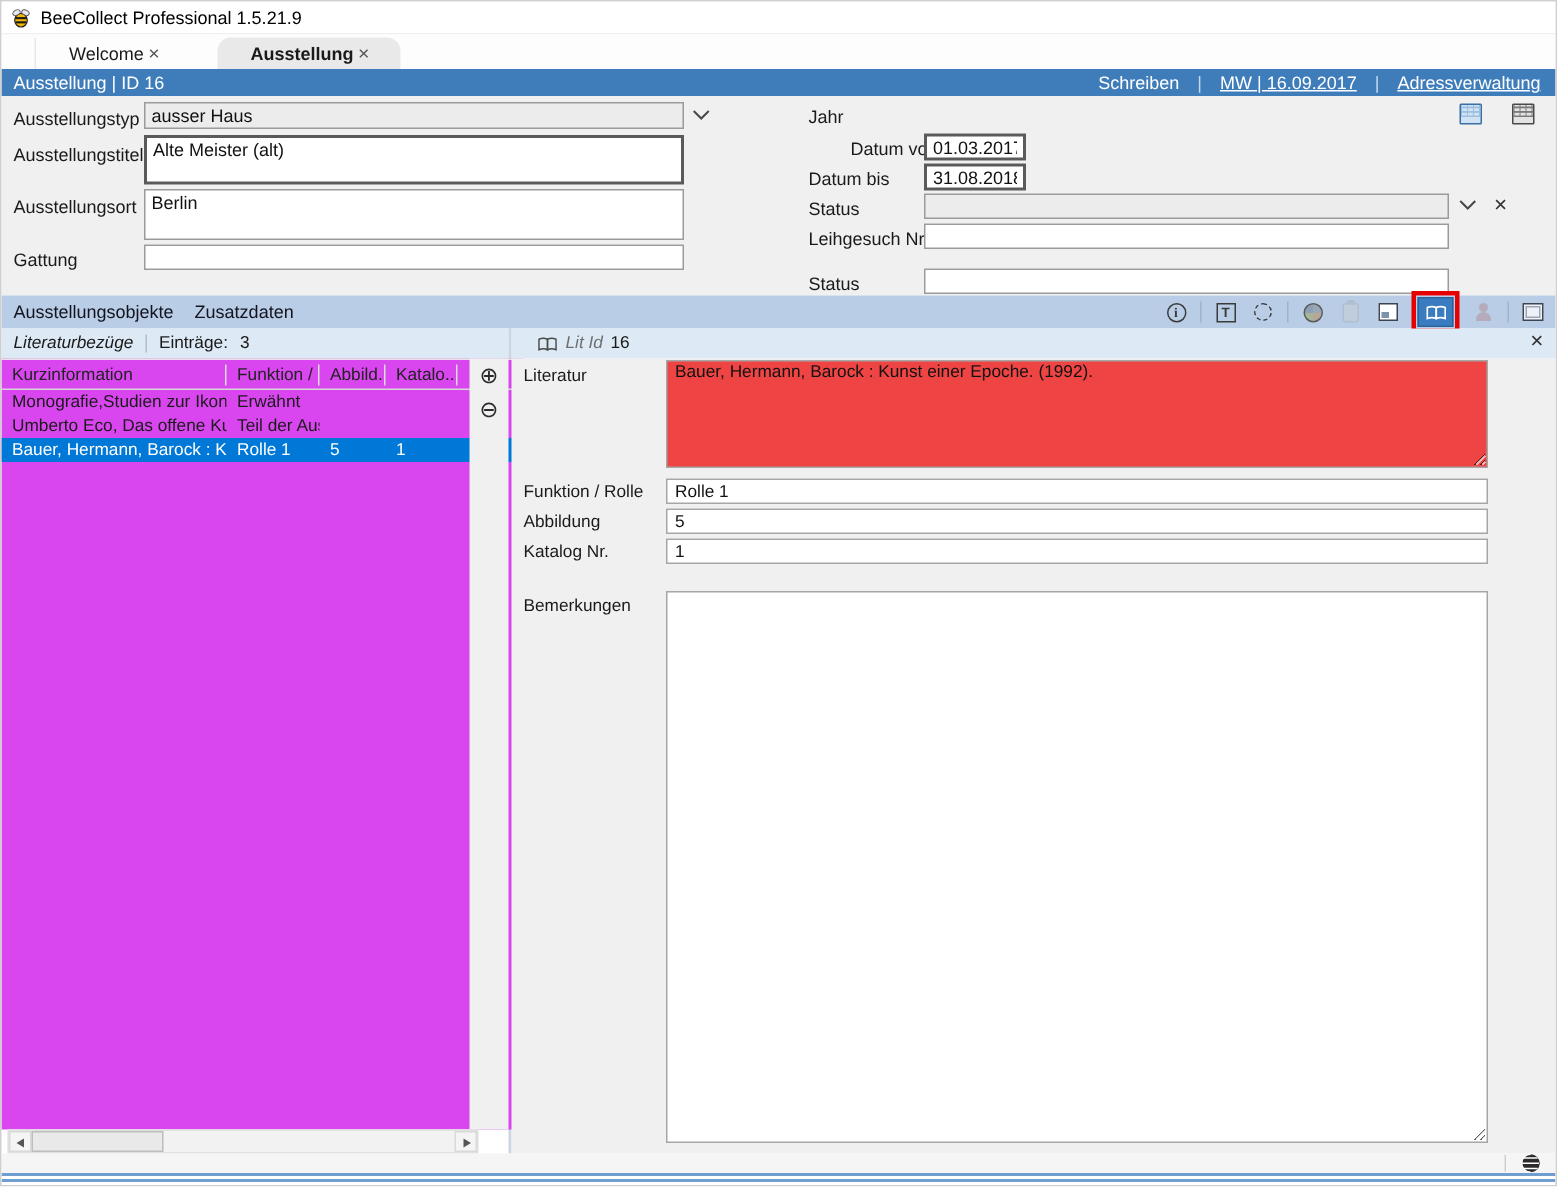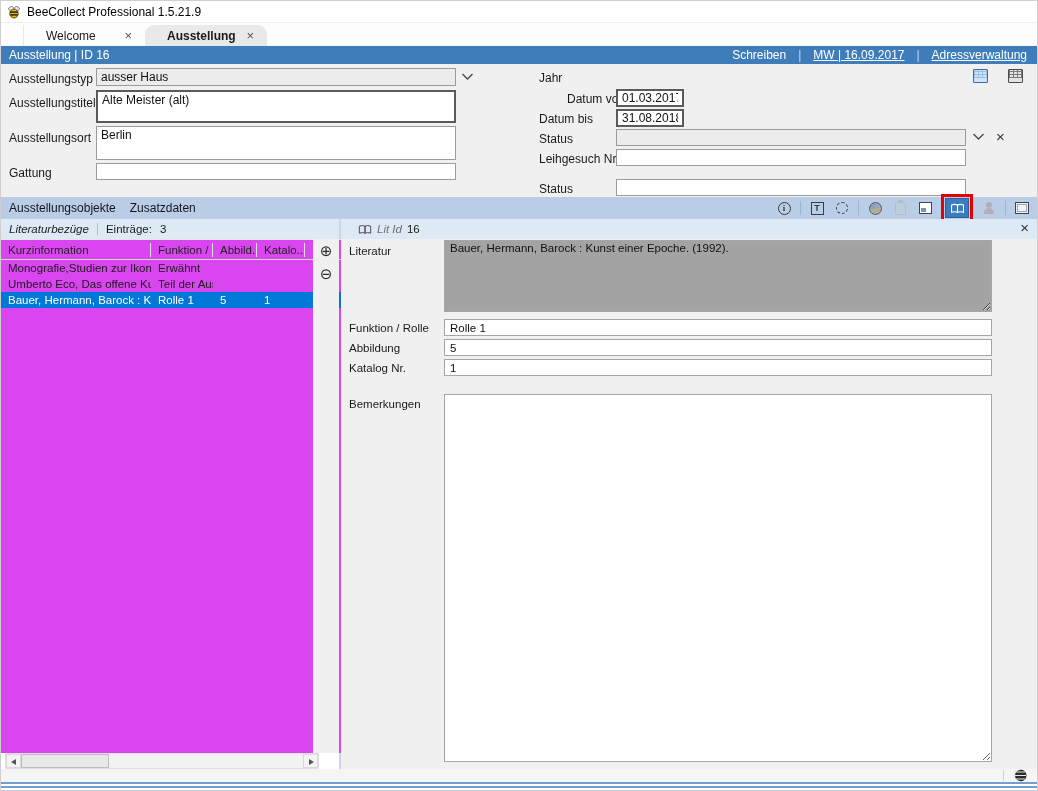--- a/index.html
+++ b/index.html
@@ -6,21 +6,21 @@
   html,body { background:#fff; }
   body { font-family:"Liberation Sans", sans-serif; color:#1a1a1a; }
   #app { position:relative; width:1038px; height:791px; background:#fff; border:1px solid #cfcfcf; overflow:hidden; font-size:12px; }
 
   
   .titlebar { position:absolute; left:0; top:0; width:100%; height:22px; background:#ffffff; display:flex; align-items:center; padding-left:6px; gap:6px; border-bottom:1px solid #f0f0f0; }
   .titlebar .title { font-size:12px; color:#000; }
 
   
   .tabstrip { position:absolute; left:0; top:22px; width:100%; height:23px; background:#fdfdfd; }
-  .tab { position:absolute; top:2px; height:21px; display:flex; align-items:center; justify-content:space-between; padding:0 10px 0 22px; border-radius:9px 9px 0 0; }
+  .tab { position:absolute; top:2px; height:21px; display:flex; align-items:center; justify-content:flex-start; padding:0 10px 0 22px; border-radius:9px 9px 0 0; }
   .tab-welcome { left:22px; width:122px; background:transparent; border-left:1px solid #e8e8e8; border-radius:0; }
   .tab-ausstellung { left:144px; width:122px; background:#e9e9e9; }
   .tab .tab-label { font-size:12px; color:#1a1a1a; }
   .tab-ausstellung .tab-label { font-weight:bold; }
   .tab .tab-close { color:#555; font-size:13px; line-height:13px; padding:0 3px; cursor:default; }
 
   
   .bluebar { position:absolute; left:0; top:45px; width:100%; height:18px; background:#3f7dba; color:#fff; display:flex; align-items:center; justify-content:space-between; padding:0 10px 0 8px; }
   .bluebar-title { font-size:12px; }
   .bluebar-right { display:flex; align-items:flex-end; gap:12px; font-size:12px; }
@@ -97,21 +97,21 @@
   .sb-arrow::after { content:""; position:absolute; top:4px; border-style:solid; }
   .sb-left::after { left:4px; border-width:3px 5px 3px 0; border-color:transparent #555 transparent transparent; }
   .sb-right::after { left:5px; border-width:3px 0 3px 5px; border-color:transparent transparent transparent #555; }
   .sb-track { flex:1; height:14px; position:relative; }
   .sb-thumb { position:absolute; left:0; top:0; width:88px; height:14px; background:#e9e9e9; border:1px solid #bdbdbd; cursor:pointer; }
 
   
   .detail { position:absolute; left:340px; top:238px; width:698px; height:530px; background:#f0f0f0; }
   .dlabel { position:absolute; left:8px; font-size:11.5px; color:#1a1a1a; white-space:nowrap; }
   .dfld { position:absolute; left:103px; width:548px; border:1px solid #a6a6a6; background:#fff; font-family:"Liberation Sans",sans-serif; font-size:11.5px; padding:1px 5px; color:#111; }
-  .dfld.ro { background:#a3a3a3; }
+  .dfld.ro { background:#ef4444; }
 
   
   .statusbar { position:absolute; left:0; top:768px; width:100%; height:13px; background:#f5f5f5; }
   .status-sep { position:absolute; right:33px; top:1px; width:1px; height:11px; background:#cfcfcf; }
   .globe { position:absolute; right:10px; top:0; width:13px; height:13px; cursor:pointer; }
   .bottomline { position:absolute; left:0; top:781px; width:100%; height:6px; border-top:2px solid #6f9fce; border-bottom:2px solid #6f9fce; background:#fff; }
 
   svg { display:block; }
 </style>
 </head>

